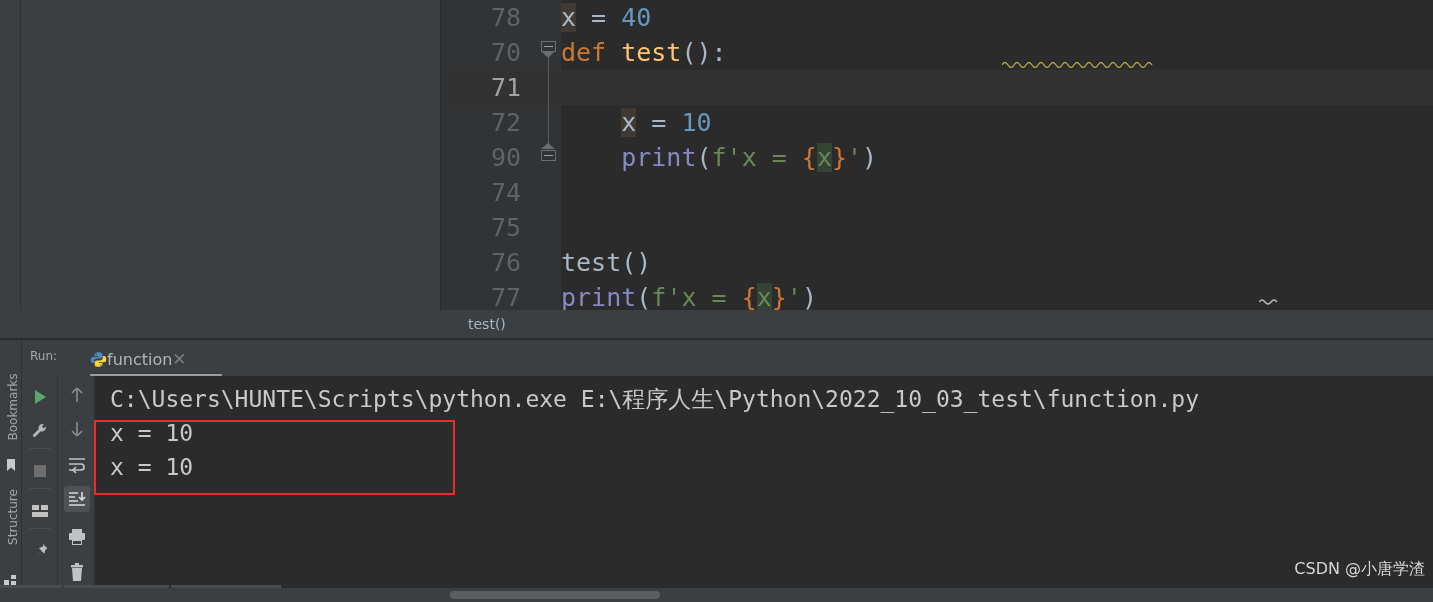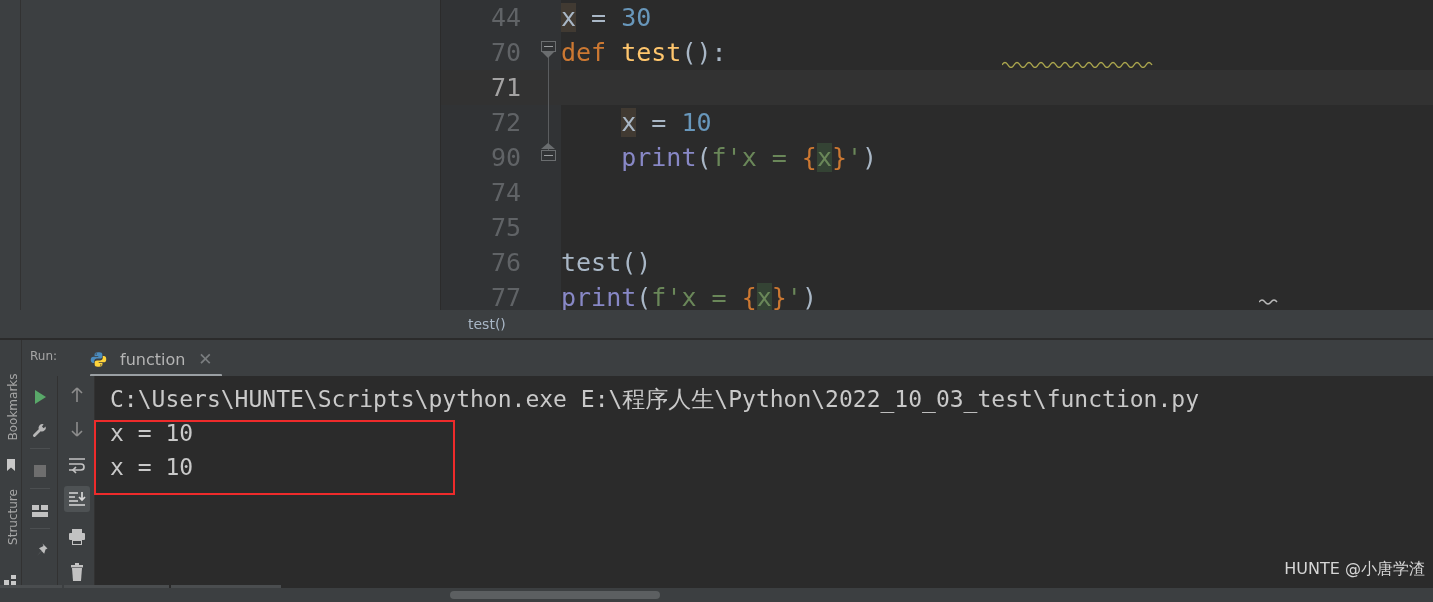--- a/index.html
+++ b/index.html
@@ -129,21 +129,21 @@
   .run-tabbar {
     position: absolute; left: 0; top: 0; width: 1411px; height: 36px;
     background: #3c3f41;
   }
   .run-label {
     position: absolute; left: 8px; top: 9px;
     color: #a6a6a6; font-size: 12px;
   }
   .run-tab {
     position: absolute; left: 68px; top: 4px; height: 30px;
-    display: flex; align-items: center; gap: 13px;
+    display: flex; align-items: center; gap: 0;
   }
   .run-tab .tabtext { color: #b5b5b5; font-size: 16px; }
   .run-tab .closex { color: #7a7d7f; font-size: 17px; line-height: 1; }
   .tab-underline {
     position: absolute; left: 68px; top: 34px; width: 132px; height: 3px;
     background: #9a9fa3; border-radius: 1px;
   }
   .py-icon { width: 17px; height: 17px; position: relative; }
 
   .run-toolbar-a {
@@ -205,22 +205,22 @@
   <div class="editor-area">
 
     <div class="editor-left-pane">
       <div class="inner-divider"></div>
     </div>
 
     <div class="code-pane">
       <div class="gutter"></div>
       <div id="lines-host">
           <div class="line-row" style="top: 0px;">
-            <div class="lnum">44</div>
-            <div class="code-text"><span class="ident hl-x">x</span><span class="pun"> = </span><span class="num">30</span></div>
+            <div class="lnum">78</div>
+            <div class="code-text"><span class="ident hl-x">x</span><span class="pun"> = </span><span class="num">40</span></div>
           </div>
           <div class="line-row" style="top: 35px;">
             <div class="lnum">70</div>
             <div class="code-text"><span class="kw">def </span><span class="fn">test</span><span class="pun">():</span></div>
           </div>
           <div class="line-row active" style="top: 70px;">
             <div class="lnum">71</div>
           </div>
           <div class="line-row" style="top: 105px;">
             <div class="lnum">72</div>
@@ -381,21 +381,21 @@
 
     <div class="console">
       <div class="console-line" style="top:8px">C:\Users\HUNTE\Scripts\python.exe E:\程序人生\Python\2022_10_03_test\function.py</div>
       <div class="console-line" style="top:44px">x = 10</div>
       <div class="console-line" style="top:78px">x = 10</div>
     </div>
 
     <div class="redbox" style="left: 72px; top: 80px; width: 361px; height: 75px; border-color: rgb(238, 43, 43);"></div>
   </div>
 
-  <div class="watermark">HUNTE @小唐学渣</div>
+  <div class="watermark">CSDN @小唐学渣</div>
 
   <div class="statusgrid">
     <i style="left:0;   width:62px;"></i>
     <i style="left:64px; width:105px;"></i>
     <i style="left:171px; width:110px;"></i>
   </div>
   <div class="hbar-outer">
     <div class="hbar-thumb" style="left:450px; width:210px;"></div>
   </div>
 

